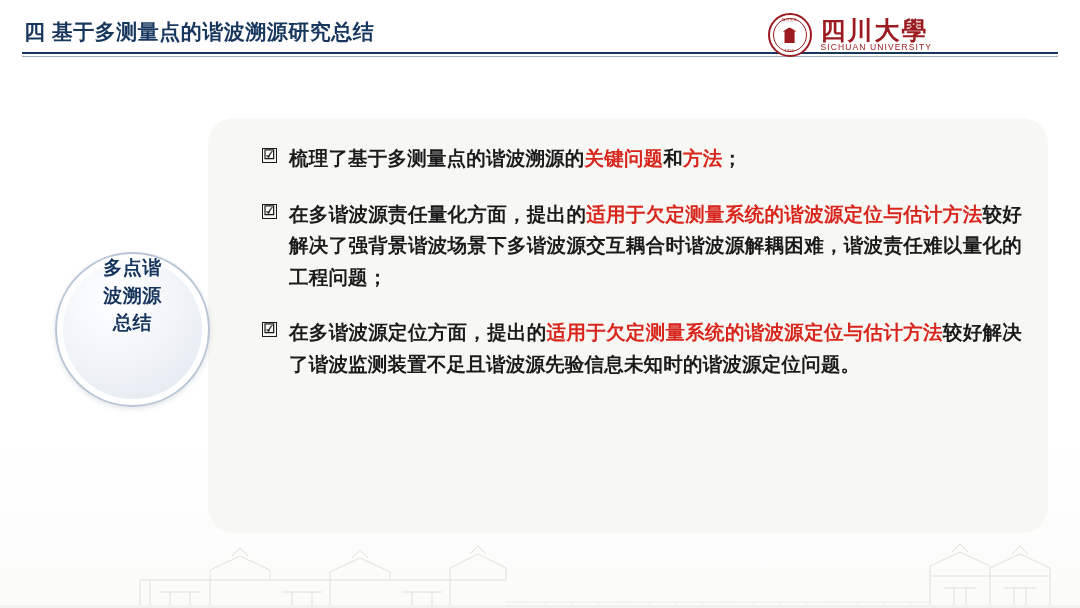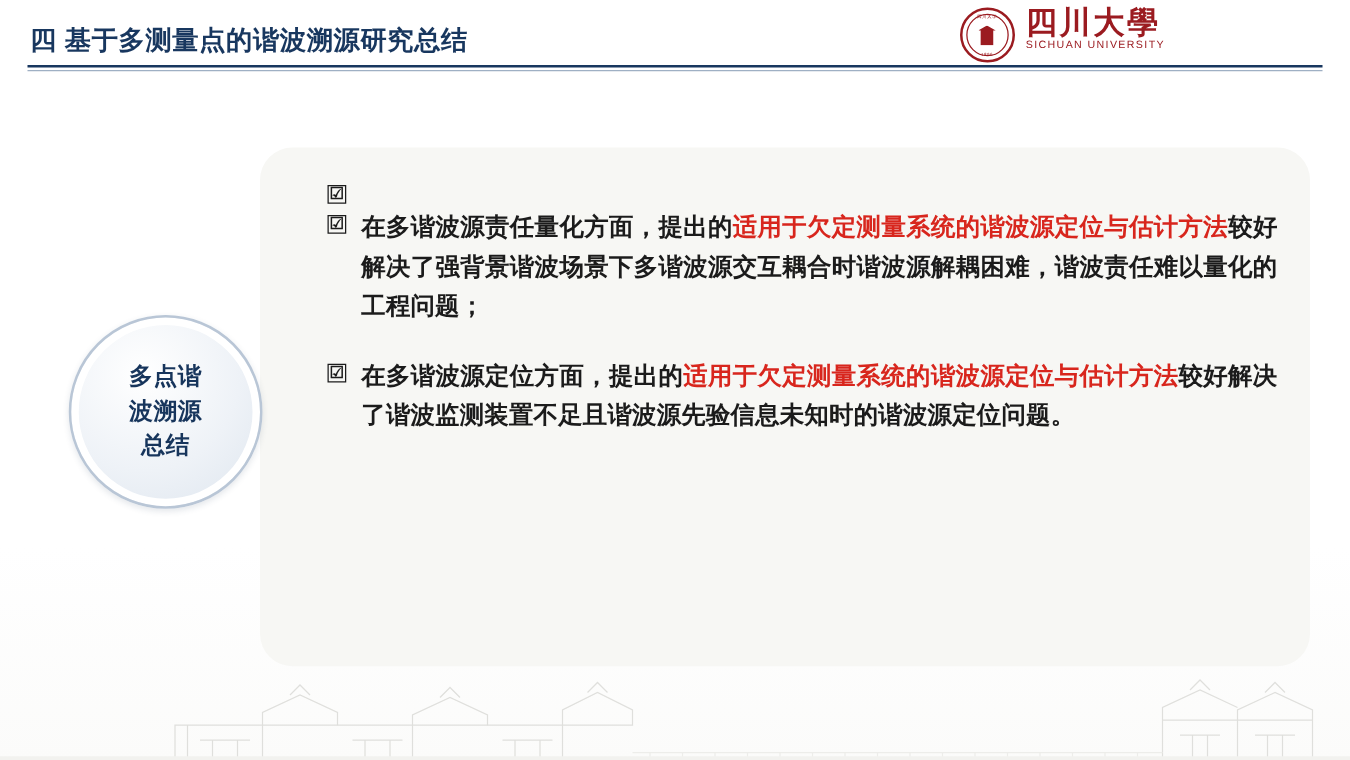--- a/index.html
+++ b/index.html
@@ -55,21 +55,21 @@
     background: #9fb0c4;
   }
 
   
   .logo-wrap {
     position: absolute;
     right: 20px;
     top: 6px;
     height: 58px;
     display: flex;
-    align-items: flex-start;
+    align-items: center;
     gap: 9px;
   }
   .logo-badge {
     width: 44px;
     height: 44px;
     border-radius: 50%;
     background: #ffffff;
     border: 2px solid #9b1b20;
     position: relative;
     box-sizing: border-box;
@@ -139,21 +139,20 @@
     left: 55px;
     top: 252px;
     width: 155px;
     height: 155px;
     border-radius: 50%;
     background: radial-gradient(circle at 38% 30%, #ffffff 0%, #eef2f7 55%, #dde5ee 100%);
     border: 2px solid #b9c6d6;
     box-shadow: 0 2px 5px rgba(40, 60, 90, 0.13), inset 0 0 0 6px #ffffff;
     box-sizing: border-box;
     display: flex;
-    align-items: center;
     justify-content: center;
     text-align: center;
   }
   .circle-badge .badge-label {
     font-size: 19px;
     font-weight: bold;
     color: #17355c;
     line-height: 1.45;
     letter-spacing: 0.5px;
   }
@@ -260,20 +259,21 @@
     <div class="badge-label">
       <div>多点谐</div>
       <div>波溯源</div>
       <div>总结</div>
     </div>
   </div>
 
   <div class="bullets">
     <div class="bullet">
       <span class="tick">☑</span>
+      <span><span>梳理了基于多测量点的谐波溯源的</span><span class="em">关键问题</span><span>和</span><span class="em">方法</span><span>；</span></span>
     </div>
 
     <div class="bullet">
       <span class="tick">☑</span>
       <span><span>在多谐波源责任量化方面，提出的</span><span class="em">适用于欠定测量系统的谐波源定位与估计方法</span><span>较好解决了强背景谐波场景下多谐波源交互耦合时谐波源解耦困难，谐波责任难以量化的工程问题；</span></span>
     </div>
 
     <div class="bullet">
       <span class="tick">☑</span>
       <span><span>在多谐波源定位方面，提出的</span><span class="em">适用于欠定测量系统的谐波源定位与估计方法</span><span>较好解决了谐波监测装置不足且谐波源先验信息未知时的谐波源定位问题。</span></span>

